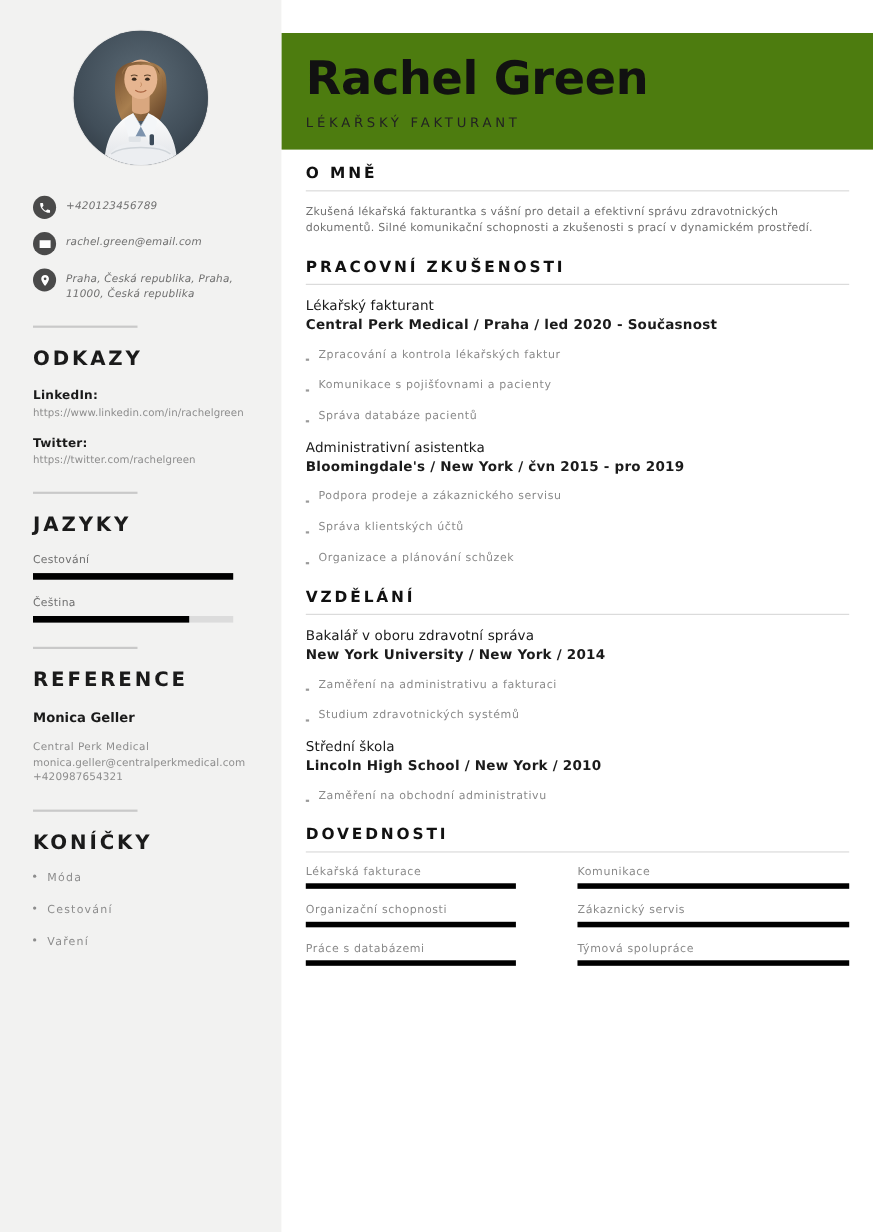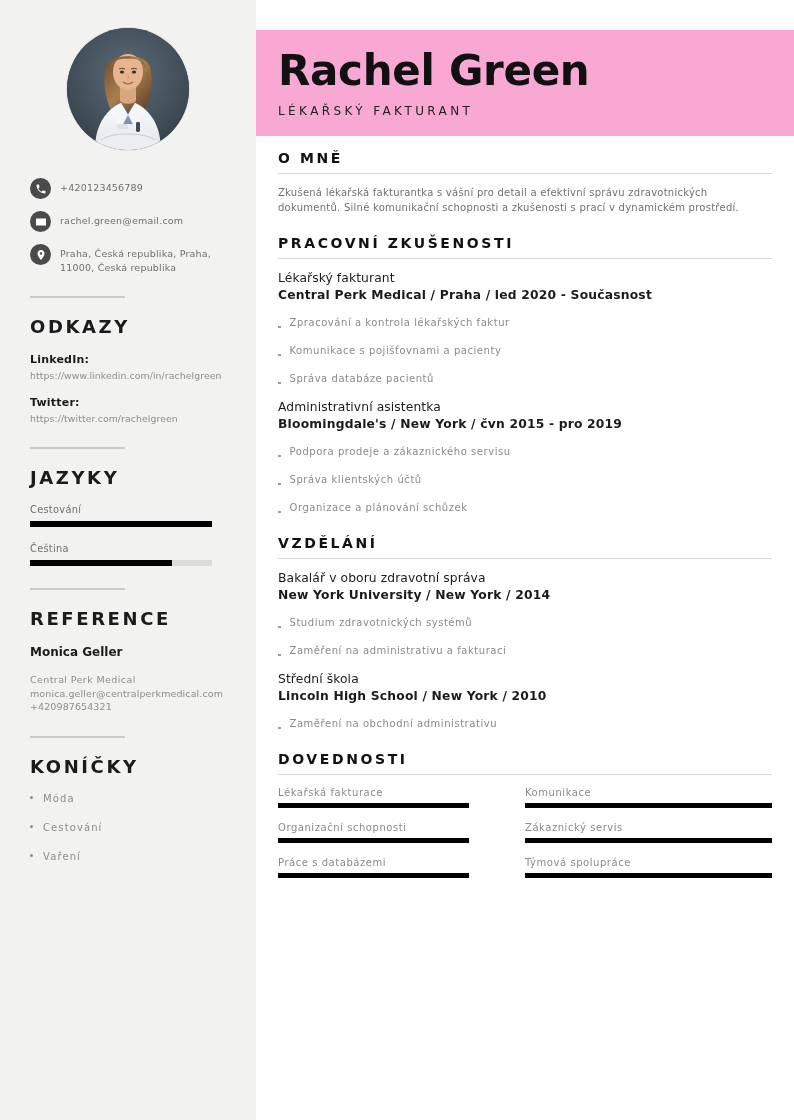--- a/index.html
+++ b/index.html
@@ -42,20 +42,21 @@
     height: 122px;
     border-radius: 50%;
     overflow: hidden;
     background: #3e4852;
     box-shadow: 0 0 0 1px #e2e2e2;
   }
   .photo svg { display: block; width: 122px; height: 122px; }
 
   .contact-list {
     margin-top: 28px;
+    font-style: italic;
   }
   .contact-row {
     display: flex;
     align-items: flex-start;
     margin-bottom: 12px;
   }
   .c-icon {
     flex: 0 0 auto;
     width: 21px;
     height: 21px;
@@ -169,21 +170,21 @@
     width: 538px;
     height: 1120px;
     background: #ffffff;
     box-sizing: border-box;
   }
   .name-band {
     position: absolute;
     left: 0;
     top: 30px;
     width: 538px;
-    background: #f9a8d4;
+    background: #4d7c0f;
     box-sizing: border-box;
     padding: 16px 22px 18px 22px;
   }
   .full-name {
     font-size: 42px;
     font-weight: bold;
     color: #111111;
     letter-spacing: -0.3px;
     line-height: 50px;
     margin: 0;
@@ -495,25 +496,25 @@
 
       <section class="m-section">
         <h2 class="m-heading">VZDĚLÁNÍ</h2>
         <div class="m-rule"></div>
 
         <div class="entry">
           <div class="entry-title">Bakalář v oboru zdravotní správa</div>
           <div class="entry-meta">New York University / New York / 2014</div>
           <div class="bullet">
             <span class="b-dot"></span>
+            <span class="b-text">Zaměření na administrativu a fakturaci</span>
+          </div>
+          <div class="bullet">
+            <span class="b-dot"></span>
             <span class="b-text">Studium zdravotnických systémů</span>
-          </div>
-          <div class="bullet">
-            <span class="b-dot"></span>
-            <span class="b-text">Zaměření na administrativu a fakturaci</span>
           </div>
         </div>
 
         <div class="entry">
           <div class="entry-title">Střední škola</div>
           <div class="entry-meta">Lincoln High School / New York / 2010</div>
           <div class="bullet">
             <span class="b-dot"></span>
             <span class="b-text">Zaměření na obchodní administrativu</span>
           </div>

